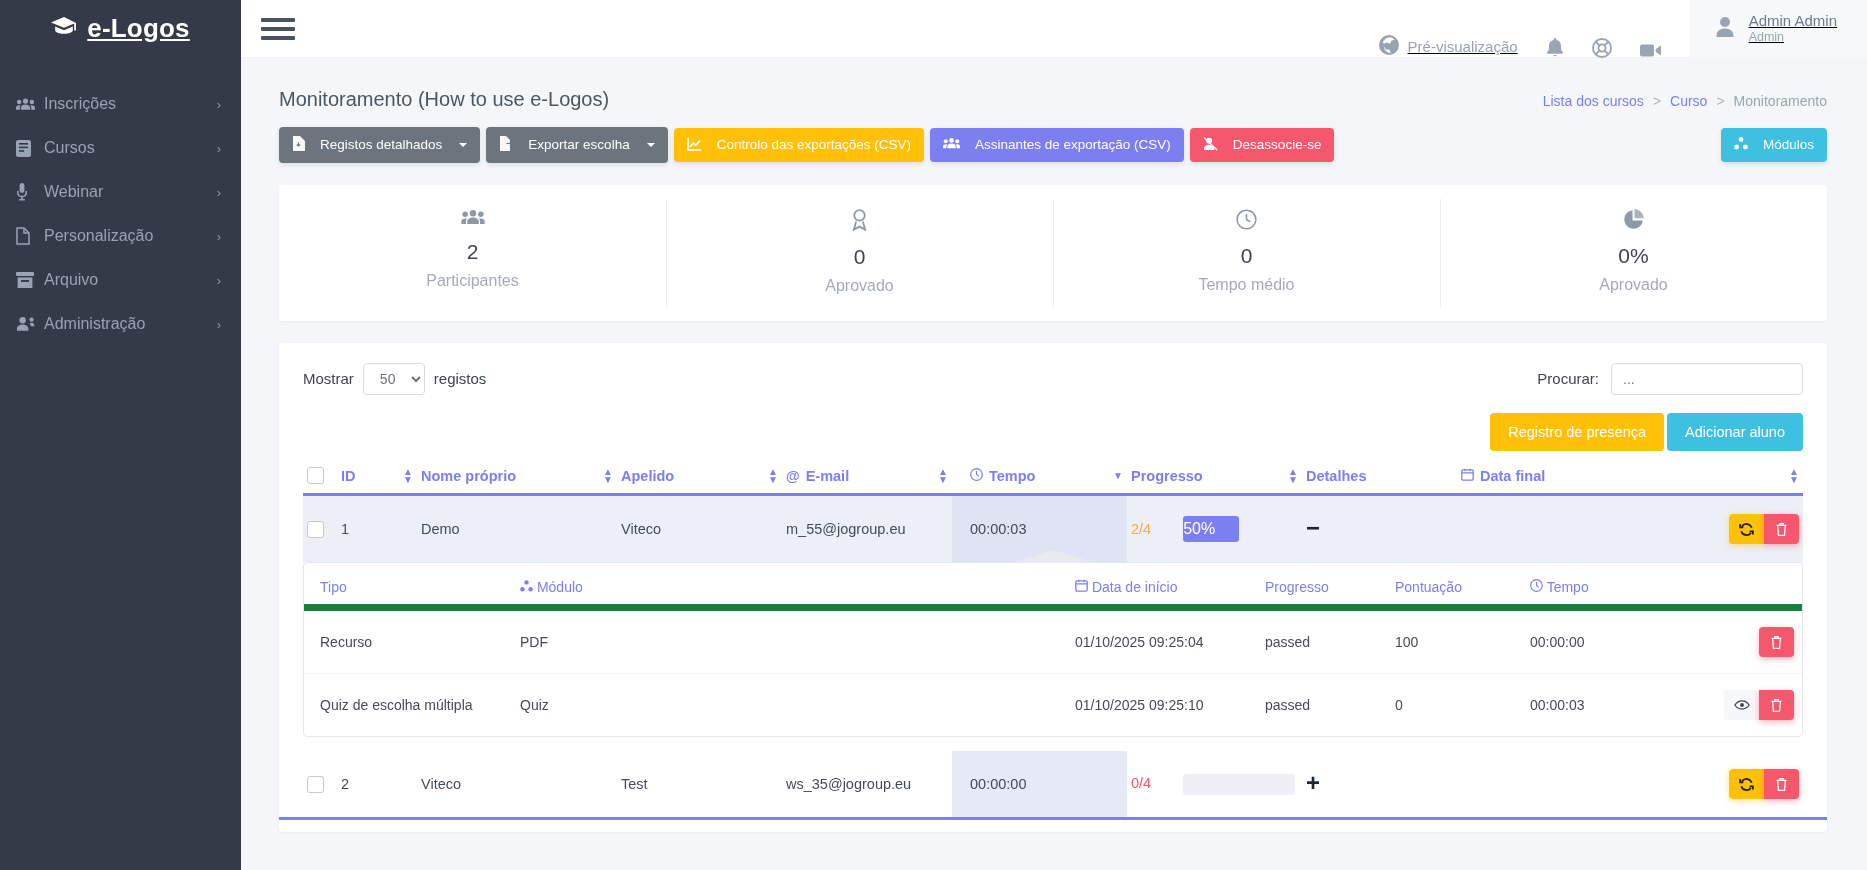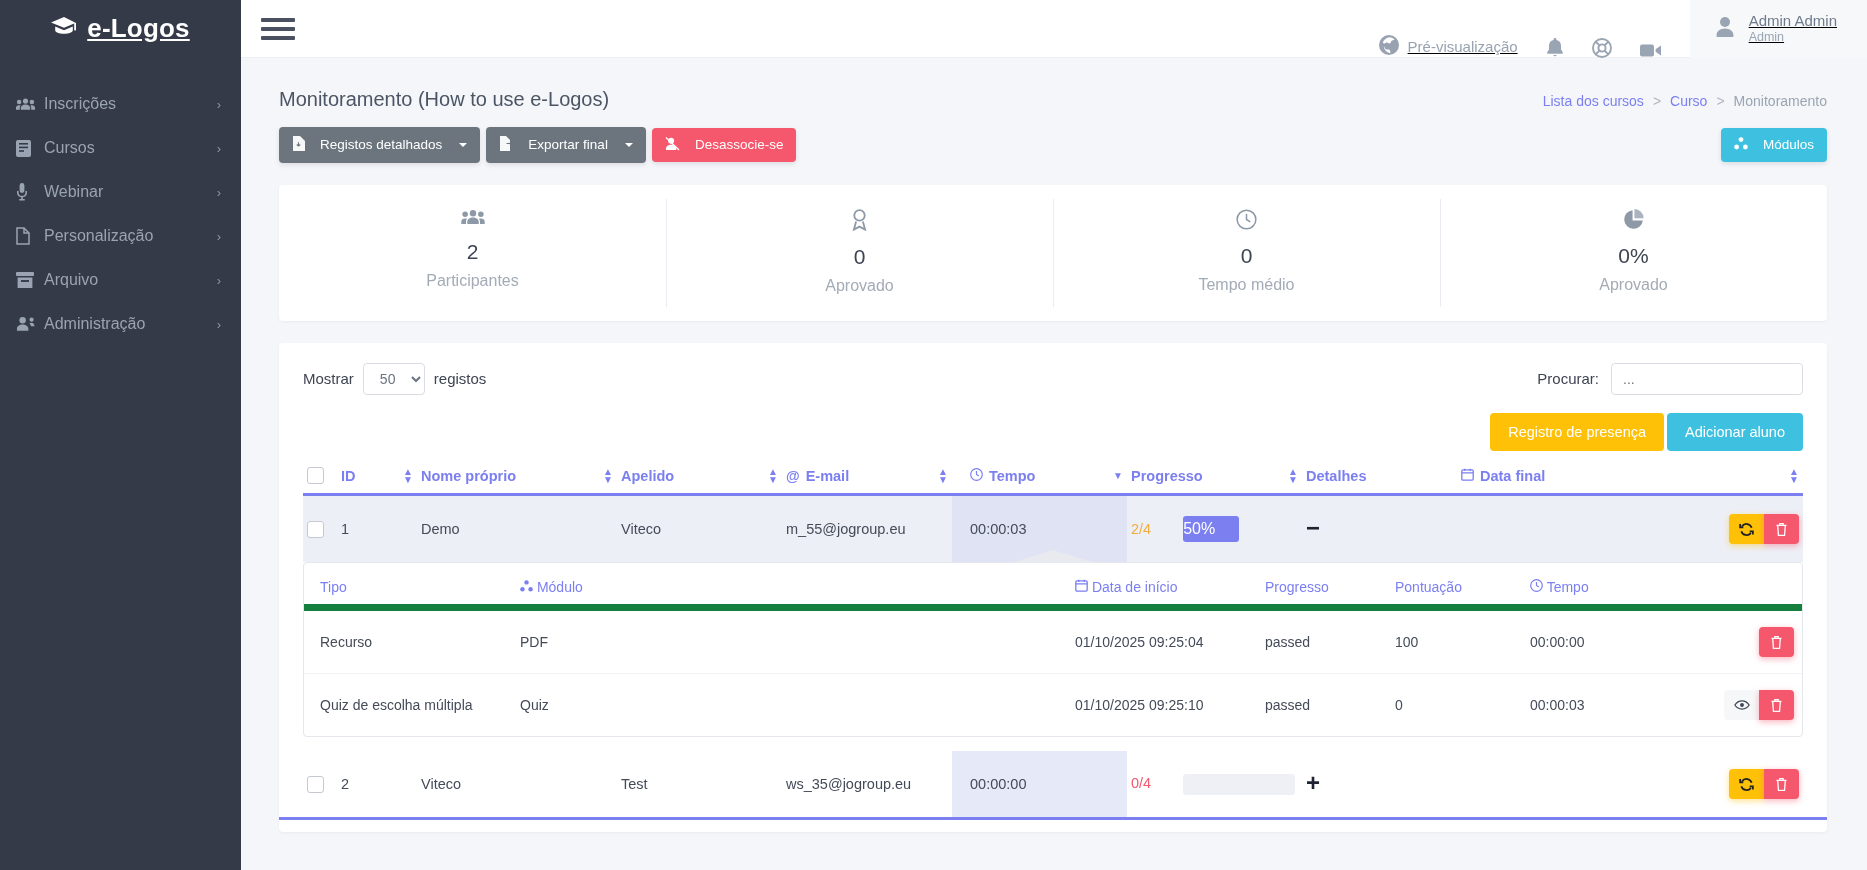--- a/index.html
+++ b/index.html
@@ -371,25 +371,45 @@
       <span class="caret"></span>
     </button>
 
     <button class="btn btn-grey">
       <span>
         <svg width="14" height="15" viewBox="0 0 14 15" fill="#fff">
             <path d="M1 0h6l4 4v11H1z" opacity=".95"></path>
             <path d="M7.5 7.5h5.5m0 0-2-2m2 2-2 2" stroke="#6c757d" stroke-width="1.2" fill="none"></path>
           </svg>
       </span>
-      <span>Exportar final</span>
+      <span>Exportar escolha</span>
       <span class="caret"></span>
     </button>
 
-
+    <button class="btn btn-amber">
+      <span>
+        <svg width="15" height="14" viewBox="0 0 15 14" fill="none" stroke="#fff" stroke-width="1.7">
+            <path d="M1 1v12h13"></path>
+            <path d="M3 10l3.3-4 2.6 2.2L13 3.5"></path>
+          </svg>
+      </span>
+      <span>Controlo das exportações (CSV)</span>
+    </button>
+
+    <button class="btn btn-indigo">
+      <span>
+        <svg width="17" height="13" viewBox="0 0 22 16" fill="#fff">
+            <circle cx="11" cy="4" r="3"></circle>
+            <circle cx="3.6" cy="5" r="2.6"></circle>
+            <circle cx="18.4" cy="5" r="2.6"></circle>
+            <path d="M11 8c-3 0-5.4 1.7-5.4 3.8V14h10.8v-2.2C16.4 9.7 14 8 11 8zM3.6 9C1.5 9 0 10.2 0 11.6V14h4.4v-2.2c0-1 .4-2 1.1-2.6A6 6 0 0 0 3.6 9zm14.8 0c-.7 0-1.4.1-1.9.2.7.7 1.1 1.6 1.1 2.6V14H22v-2.4C22 10.2 20.5 9 18.4 9z"></path>
+          </svg>
+      </span>
+      <span>Assinantes de exportação (CSV)</span>
+    </button>
 
     <button class="btn btn-pink">
       <span>
         <svg width="15" height="14" viewBox="0 0 16 15" fill="#fff">
             <circle cx="6.5" cy="4" r="3.2"></circle>
             <path d="M6.5 8.2c-3 0-5.5 1.8-5.5 4V14h11v-1.8c0-2.2-2.5-4-5.5-4z"></path>
             <path d="M1 0.6L15 14" stroke="#fff" stroke-width="1.4"></path>
           </svg>
       </span>
       <span>Desassocie-se</span>

